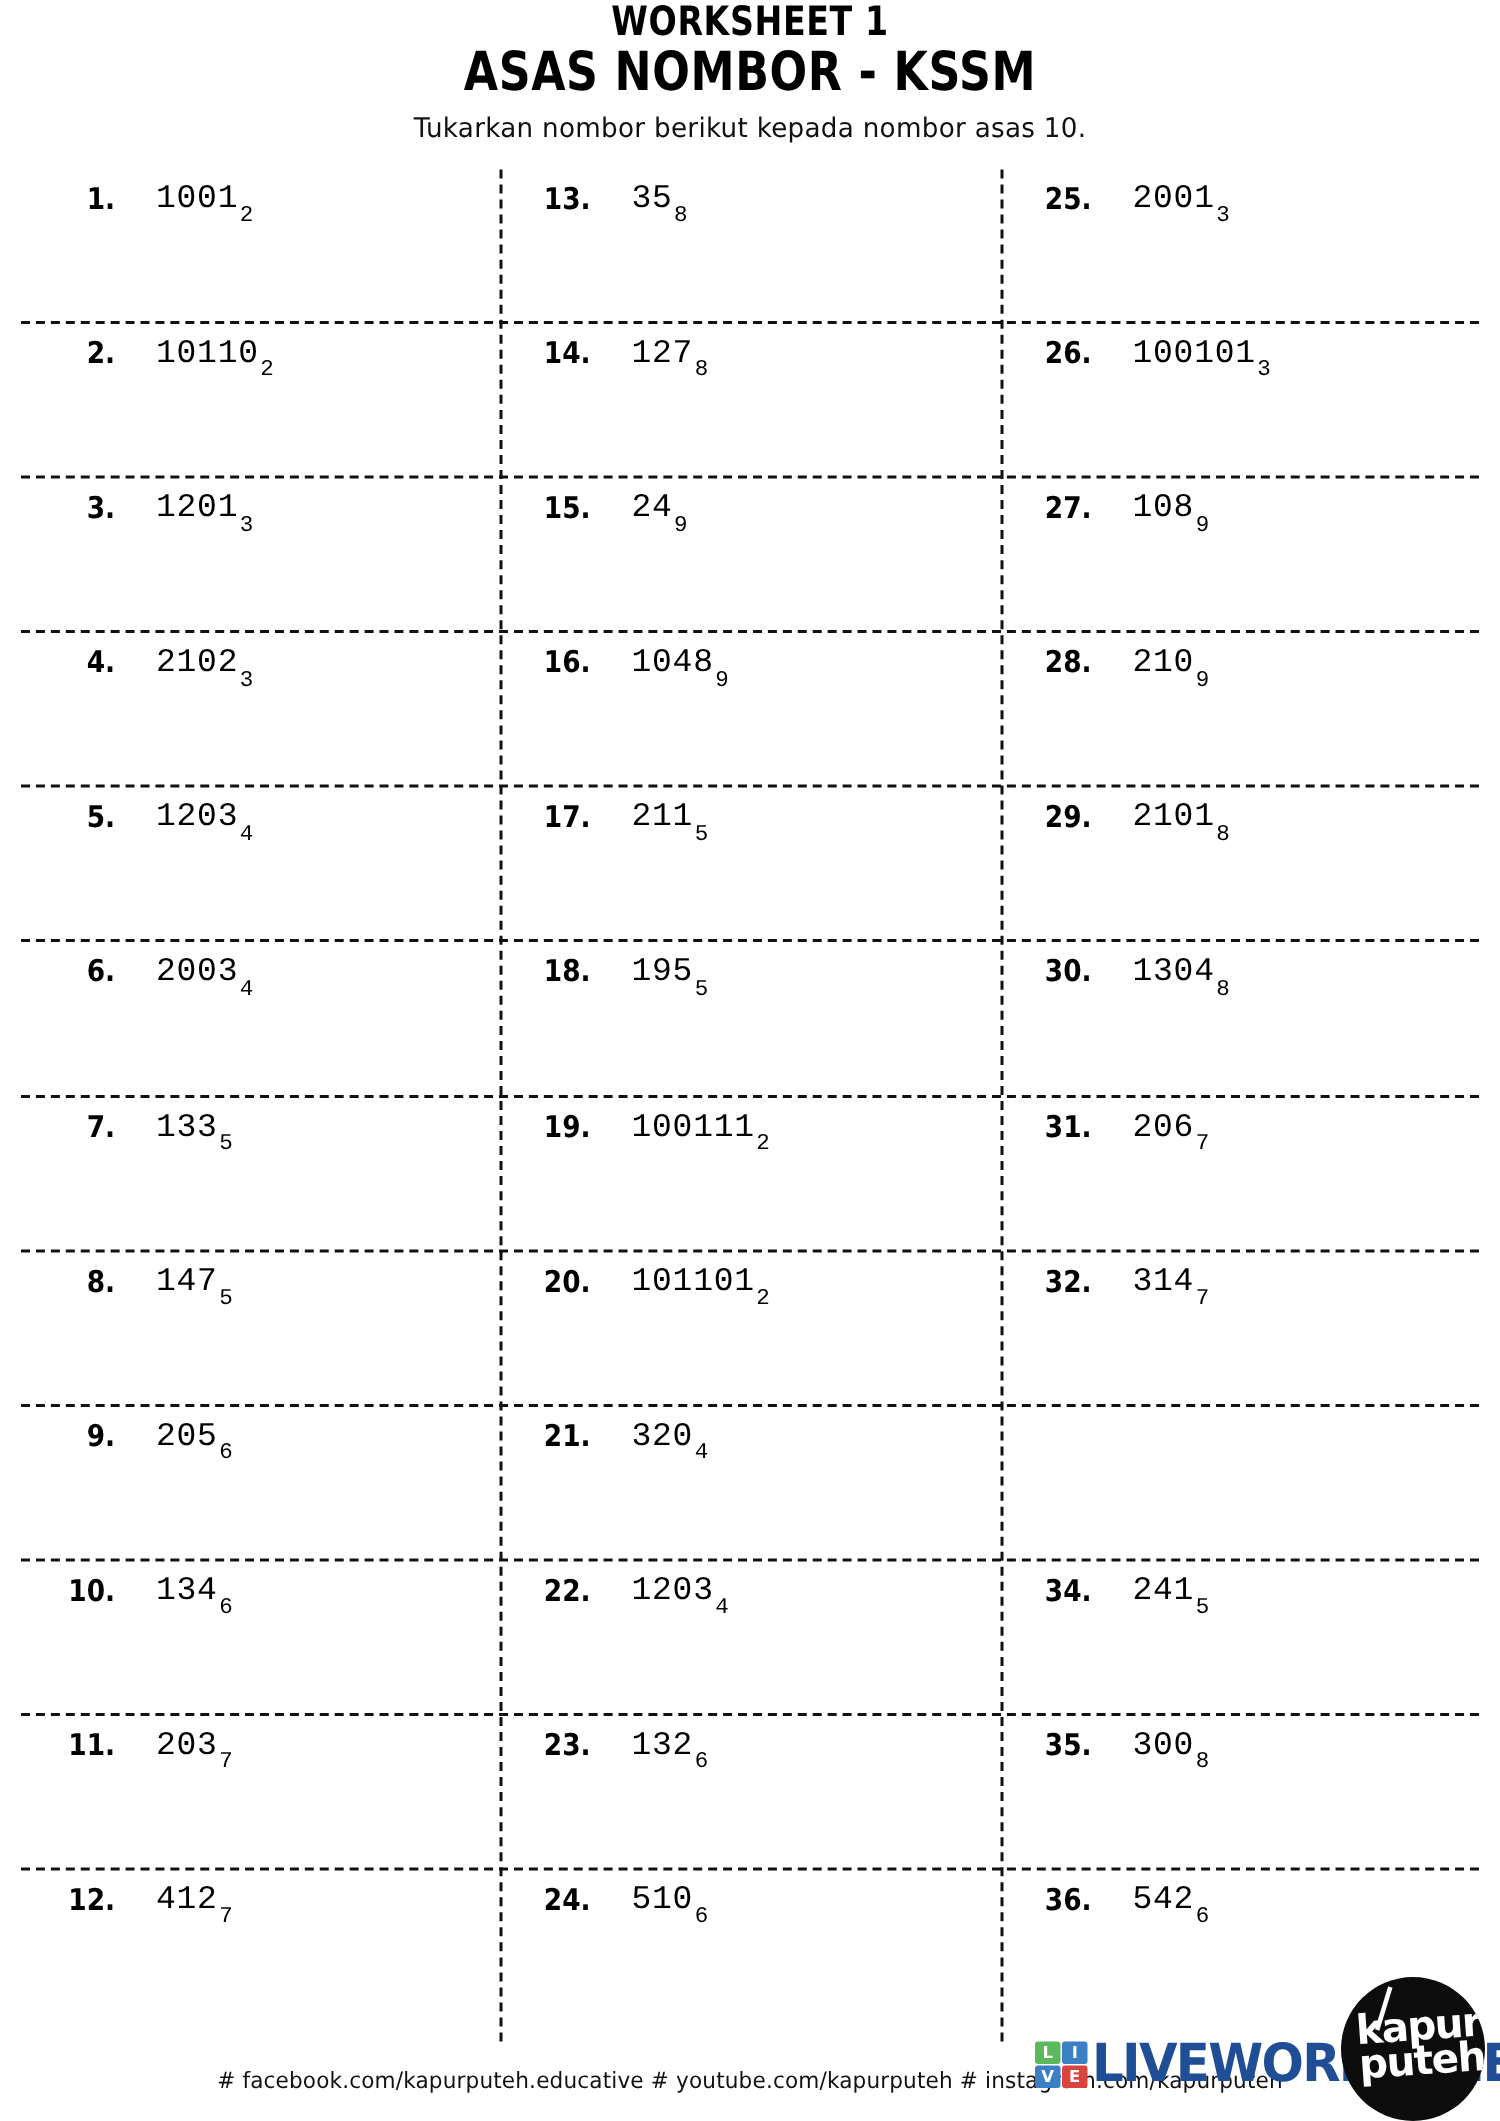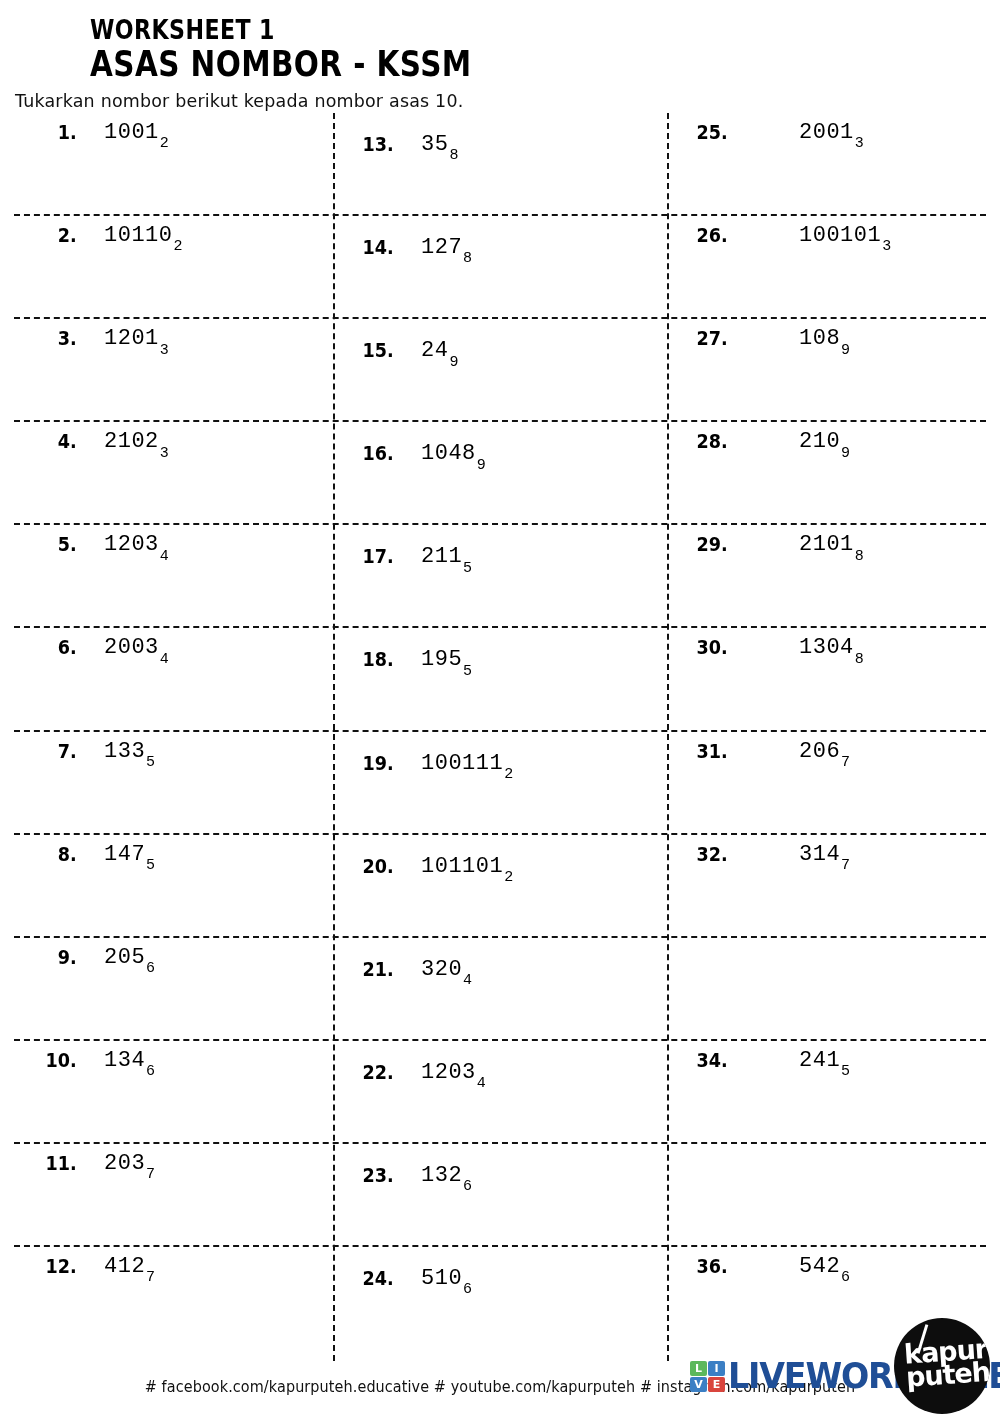--- a/index.html
+++ b/index.html
@@ -11,21 +11,22 @@
   }
 
   body {
     font-family: "Liberation Sans", sans-serif;
     position: relative;
     overflow: hidden;
   }
 
   
   .header {
-    padding-top: 16px;
+    padding-top: 1px;
+    text-align: center;
   }
   .title-line1 {
     font-family: "DejaVu Sans", sans-serif;
     font-weight: 700;
     font-size: 27px;
     letter-spacing: 0.5px;
     color: #000;
     line-height: 1.05;
     transform: scaleX(0.82);
   }
@@ -73,22 +74,22 @@
 
   .cell {
     position: absolute;
     top: 0;
     height: 103.1px;
     display: flex;
     align-items: flex-start;
     padding-top: 7px;
   }
   .cell.c1 { left: 0px;   width: 333px; }
-  .cell.c2 { left: 333px; width: 334px; margin-top: 12px; }
-  .cell.c3 { left: 667px; width: 333px; gap: 44px; }
+  .cell.c2 { left: 333px; width: 334px; }
+  .cell.c3 { left: 667px; width: 333px; }
 
   .q-num {
     font-family: "DejaVu Sans", sans-serif;
     font-weight: 700;
     font-size: 20px;
     color: #000;
     transform: scaleX(0.88);
     transform-origin: left center;
     display: inline-block;
     min-width: 44px;
@@ -375,20 +376,24 @@
     </div>
     <div class="row">
       <div class="cell c1">
         <span class="q-num">11.</span>
         <span class="q-val"><span>203</span><span class="base">7</span></span>
       </div>
       <div class="cell c2">
         <span class="q-num">23.</span>
         <span class="q-val"><span>132</span><span class="base">6</span></span>
       </div>
+      <div class="cell c3">
+        <span class="q-num">35.</span>
+        <span class="q-val"><span>300</span><span class="base">8</span></span>
+      </div>
       <div class="hline"></div>
     </div>
     <div class="row last">
       <div class="cell c1">
         <span class="q-num">12.</span>
         <span class="q-val"><span>412</span><span class="base">7</span></span>
       </div>
       <div class="cell c2">
         <span class="q-num">24.</span>
         <span class="q-val"><span>510</span><span class="base">6</span></span>

